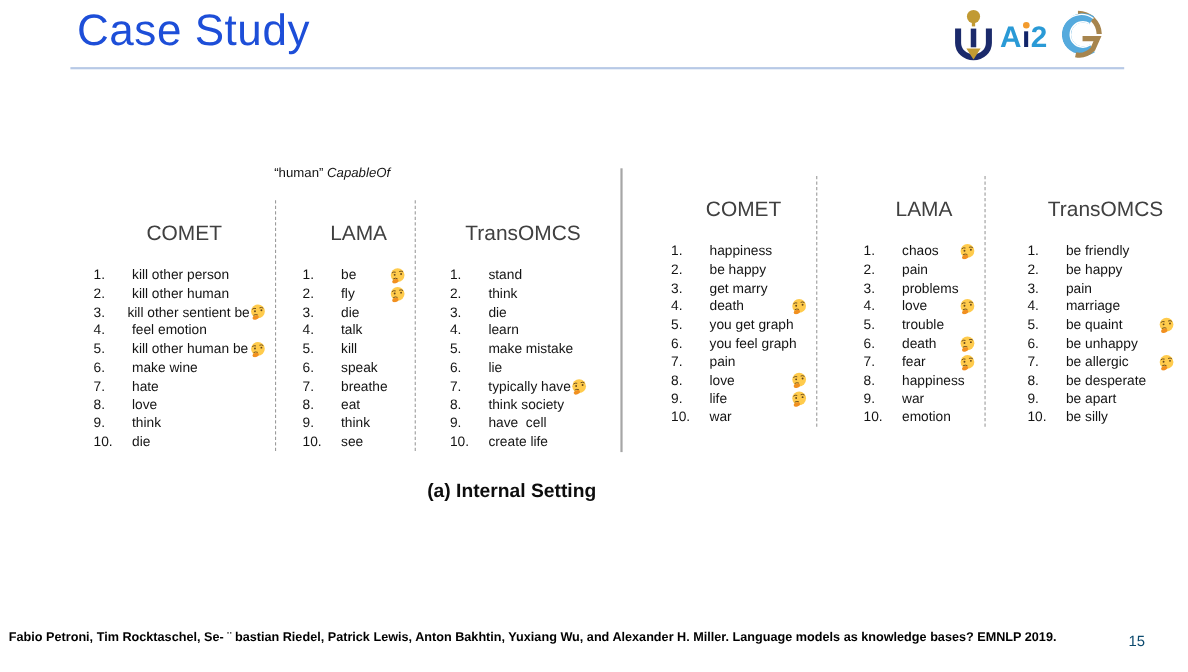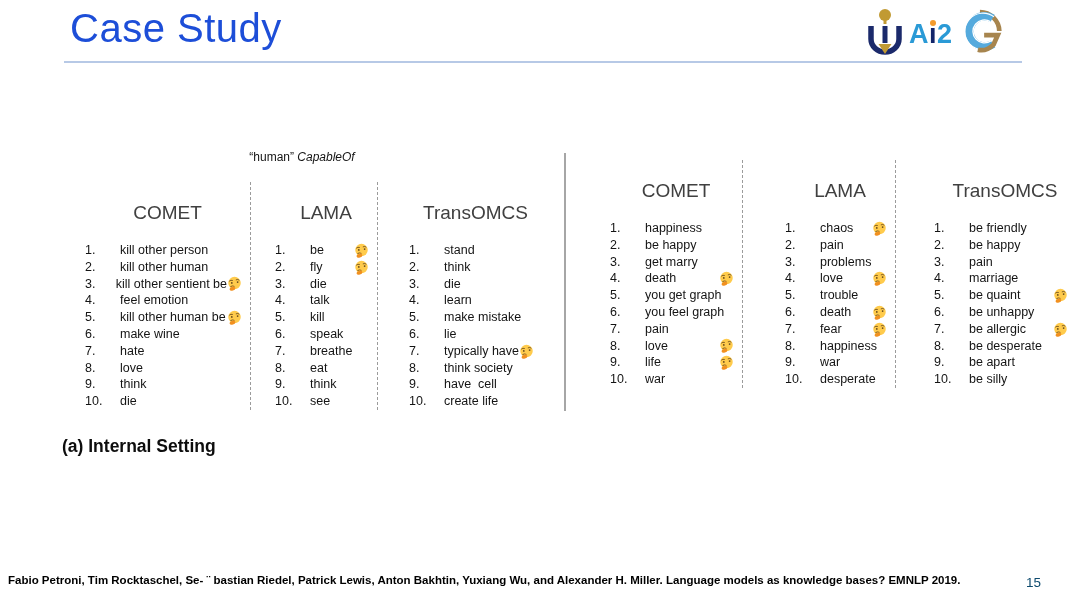--- a/index.html
+++ b/index.html
@@ -45,21 +45,21 @@
   .emoji svg { display:block; }
 
   
   .sa-c1 { width:188px; padding-left:23px; }
   .sa-c2 { width:128px; padding-left:24px; }
   .sa-c3 { width:164px; padding-left:31px; }
   .sb-c1 { width:144px; padding-left:12px; }
   .sb-c2 { width:154px; padding-left:42px; }
   .sb-c3 { width:180px; padding-left:38px; }
 
-  .caption { text-align:left; font-weight:700; font-size:17.5px; margin-top:26px; color:#0d0d0d; }
+  .caption { text-align:right; font-weight:700; font-size:17.5px; margin-top:26px; color:#0d0d0d; }
 
   .footer {
     position:absolute; left:8px; top:573px; width:1064px;
     font-size:11.5px; font-weight:700; line-height:14.6px; color:#000; z-index:2;
   }
   .page-number {
     position:absolute; left:1026px; top:575px; font-size:13.5px; color:#0c4a6e; z-index:1;
   }
 </style>
 </head>
@@ -456,21 +456,21 @@
             <div class="row">
               <span class="num">8.</span>
               <span class="txt">happiness</span>
             </div>
             <div class="row">
               <span class="num">9.</span>
               <span class="txt">war</span>
             </div>
             <div class="row">
               <span class="num">10.</span>
-              <span class="txt">desperate</span>
+              <span class="txt">emotion</span>
             </div>
           </div>
       </div>
       <div class="col sb-c3">
         <div class="col-header">TransOMCS</div>
         <div class="rows">
             <div class="row">
               <span class="num">1.</span>
               <span class="txt">be friendly</span>
             </div>

